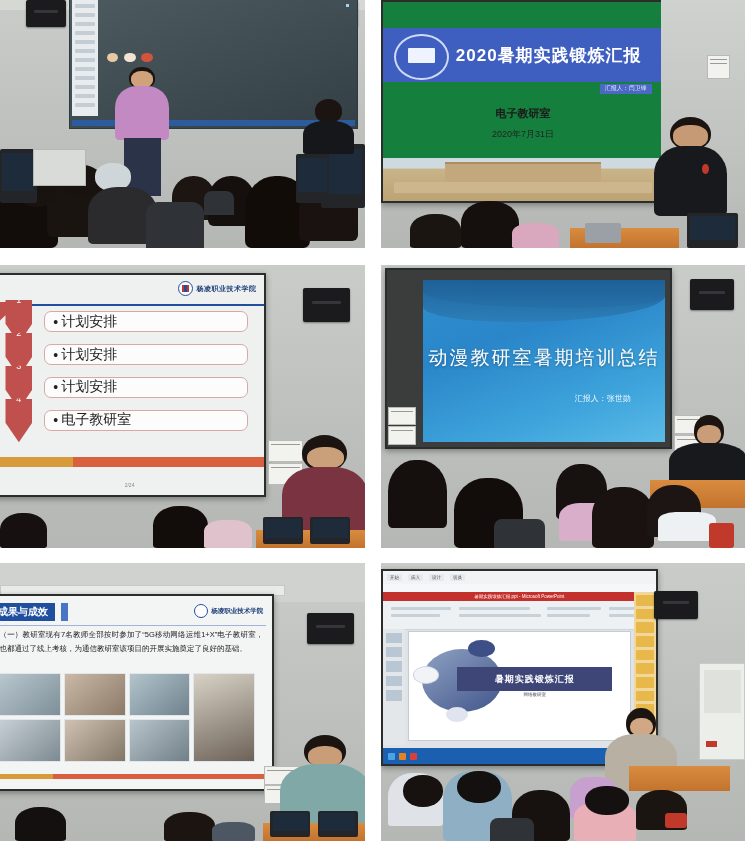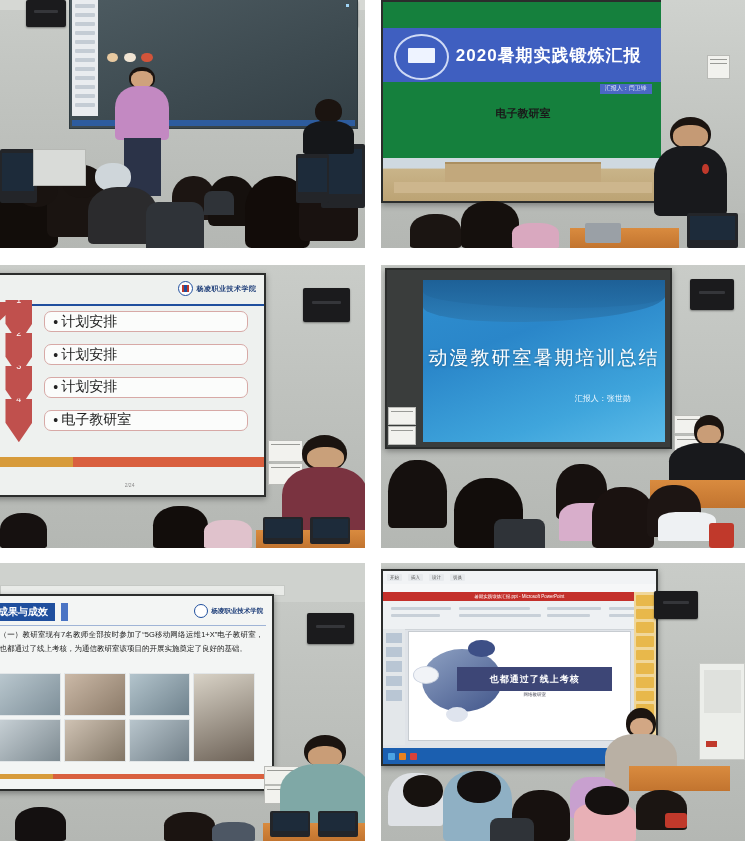--- a/index.html
+++ b/index.html
@@ -195,20 +195,21 @@
     <div class="photo">
       <div class="wall nocall"></div>
       <div class="screen" style="left:0;top:0;right:22%;bottom:18%;">
         <div class="screen-inner">
           <div class="s2">
             <div class="band"></div>
             <div class="logo"></div>
             <div class="ttl">2020暑期实践锻炼汇报</div>
             <div class="sub">汇报人：闫卫锋</div>
             <div class="dept">电子教研室</div>
+            <div class="date">2020年7月31日</div>
             <div class="bldg"></div>
           </div>
         </div>
       </div>
       <div style="position:absolute;right:0;top:0;width:23%;height:86%;background:linear-gradient(180deg,#cfd2ce,#b9bcb8);" class="nocall"></div>
       <div class="wallbtn" style="right:4%;top:22%;width:6%;height:9%;">
           <i></i>
           <i></i>
         </div>
       <div class="person" style="right:5%;top:47%;width:20%;height:40%;">
@@ -452,21 +453,21 @@
                 <b></b>
                 <b></b>
                 <b></b>
                 <b></b>
               </div>
             <div class="stage">
               <div class="circ nocall"></div>
               <div class="dot1 nocall"></div>
                 <div class="dot2 nocall"></div>
                 <div class="dot3 nocall"></div>
-              <div class="tbar">也都通过了线上考核</div>
+              <div class="tbar">暑期实践锻炼汇报</div>
               <div class="tsub">网络教研室</div>
             </div>
             <div class="taskb">
               <u style="background:#4ba3e3;"></u>
               <u style="background:#e8821e;"></u>
               <u style="background:#d8413a;"></u>
               <span class="clock">14:52</span>
             </div>
           </div>
         </div>

